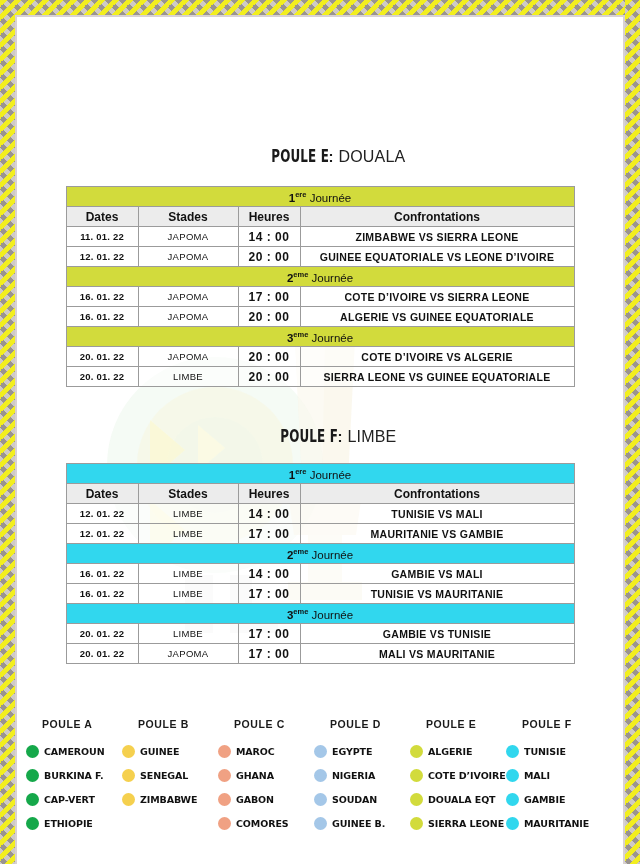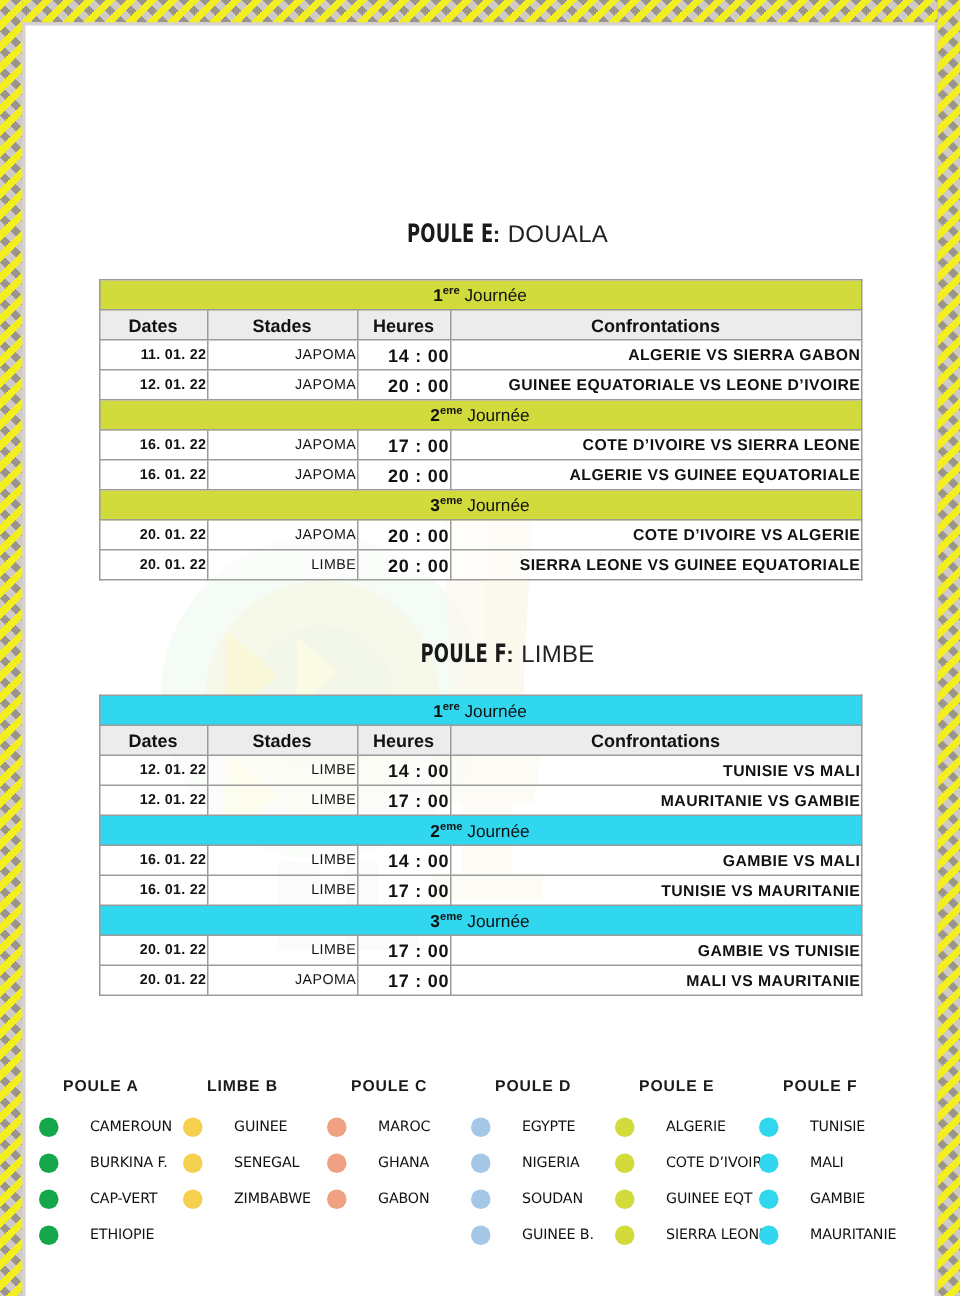--- a/index.html
+++ b/index.html
@@ -113,21 +113,21 @@
     background: #ececec;
     text-align: center;
     font-size: 12px;
     font-weight: bold;
     color: #111;
     height: 21px;
   }
 
   .data-row td {
     background: rgba(255,255,255,0.55);
-    text-align: right;
+    text-align: center;
     height: 21px;
     color: #111;
   }
   .c-date  { font-size: 9.5px; font-weight: bold; letter-spacing: 0.2px; }
   .c-stade { font-size: 9.5px; font-weight: 400; letter-spacing: 0.3px; }
   .c-heure { font-size: 12px;  font-weight: bold; letter-spacing: 0.5px; margin-top: 12px; }
   .c-conf  { font-size: 10.5px; font-weight: bold; letter-spacing: 0.3px; }
 
   
   col.w-date  { width: 72px; }
@@ -162,25 +162,24 @@
   }
   .legend-dot {
     width: 13px; height: 13px;
     border-radius: 50%;
     flex: 0 0 13px;
     margin-right: 5px;
   }
   .legend-label {
     font-family: "DejaVu Sans", sans-serif;
     font-size: 9.5px;
-    font-weight: normal;
+    font-weight: bold;
     color: #111;
     letter-spacing: -0.1px;
     white-space: nowrap;
-    margin-left: 16px;
   }
 </style>
 </head>
 <body>
 
 <div class="page">
 
   <div class="border-strip border-top"></div>
   <div class="border-strip border-left"></div>
   <div class="border-strip border-right"></div>
@@ -237,21 +236,21 @@
           <tr class="hdr-row">
             <td>Dates</td>
             <td>Stades</td>
             <td>Heures</td>
             <td>Confrontations</td>
           </tr>
           <tr class="data-row">
             <td class="c-date">11. 01. 22</td>
             <td class="c-stade">JAPOMA</td>
             <td class="c-heure">14 : 00</td>
-            <td class="c-conf">ALGERIE VS SIERRA GABON</td>
+            <td class="c-conf">ZIMBABWE VS SIERRA LEONE</td>
           </tr>
           <tr class="data-row">
             <td class="c-date">12. 01. 22</td>
             <td class="c-stade">JAPOMA</td>
             <td class="c-heure">20 : 00</td>
             <td class="c-conf">GUINEE EQUATORIALE VS LEONE D’IVOIRE</td>
           </tr>
 
           <tr class="jour-row">
             <td colspan="4" style="background:#d2db3c;">
@@ -392,21 +391,21 @@
           <span class="legend-dot" style="background:#15a84a"></span>
           <span class="legend-label">CAP-VERT</span>
         </div>
         <div class="legend-item">
           <span class="legend-dot" style="background:#15a84a"></span>
           <span class="legend-label">ETHIOPIE</span>
         </div>
       </div>
 
       <div class="legend-col">
-        <div class="legend-head">LIMBE B</div>
+        <div class="legend-head">POULE B</div>
         <div class="legend-item">
           <span class="legend-dot" style="background:#f5d04e"></span>
           <span class="legend-label">GUINEE</span>
         </div>
         <div class="legend-item">
           <span class="legend-dot" style="background:#f5d04e"></span>
           <span class="legend-label">SENEGAL</span>
         </div>
         <div class="legend-item">
           <span class="legend-dot" style="background:#f5d04e"></span>
@@ -421,20 +420,24 @@
           <span class="legend-label">MAROC</span>
         </div>
         <div class="legend-item">
           <span class="legend-dot" style="background:#f0a183"></span>
           <span class="legend-label">GHANA</span>
         </div>
         <div class="legend-item">
           <span class="legend-dot" style="background:#f0a183"></span>
           <span class="legend-label">GABON</span>
         </div>
+        <div class="legend-item">
+          <span class="legend-dot" style="background:#f0a183"></span>
+          <span class="legend-label">COMORES</span>
+        </div>
       </div>
 
       <div class="legend-col">
         <div class="legend-head">POULE D</div>
         <div class="legend-item">
           <span class="legend-dot" style="background:#a4c7e8"></span>
           <span class="legend-label">EGYPTE</span>
         </div>
         <div class="legend-item">
           <span class="legend-dot" style="background:#a4c7e8"></span>
@@ -455,21 +458,21 @@
         <div class="legend-item">
           <span class="legend-dot" style="background:#d2db3c"></span>
           <span class="legend-label">ALGERIE</span>
         </div>
         <div class="legend-item">
           <span class="legend-dot" style="background:#d2db3c"></span>
           <span class="legend-label">COTE D’IVOIRE</span>
         </div>
         <div class="legend-item">
           <span class="legend-dot" style="background:#d2db3c"></span>
-          <span class="legend-label">GUINEE EQT</span>
+          <span class="legend-label">DOUALA EQT</span>
         </div>
         <div class="legend-item">
           <span class="legend-dot" style="background:#d2db3c"></span>
           <span class="legend-label">SIERRA LEONE</span>
         </div>
       </div>
 
       <div class="legend-col wide">
         <div class="legend-head">POULE F</div>
         <div class="legend-item">

